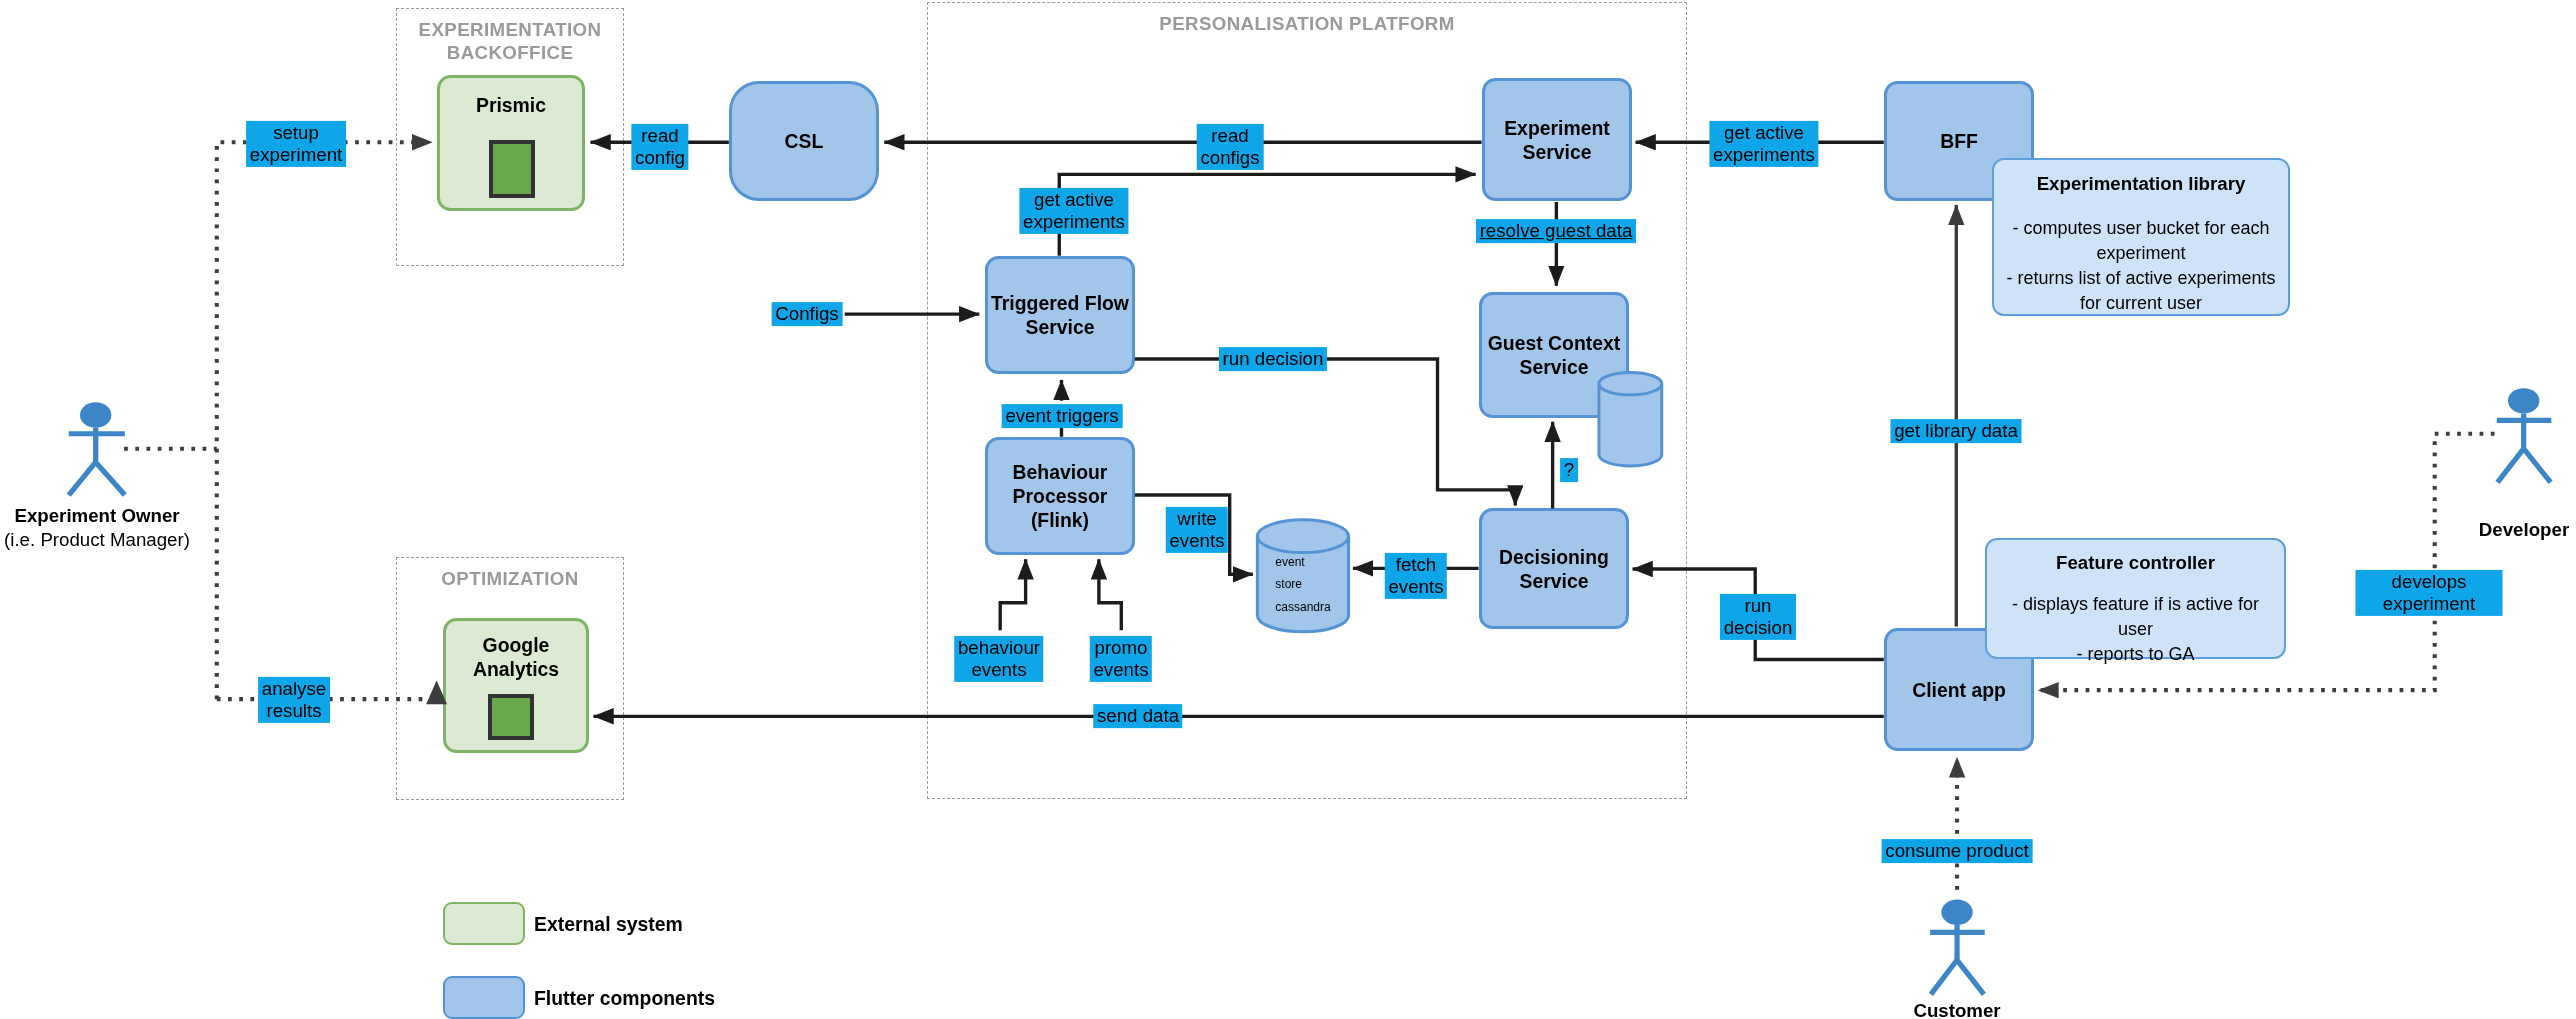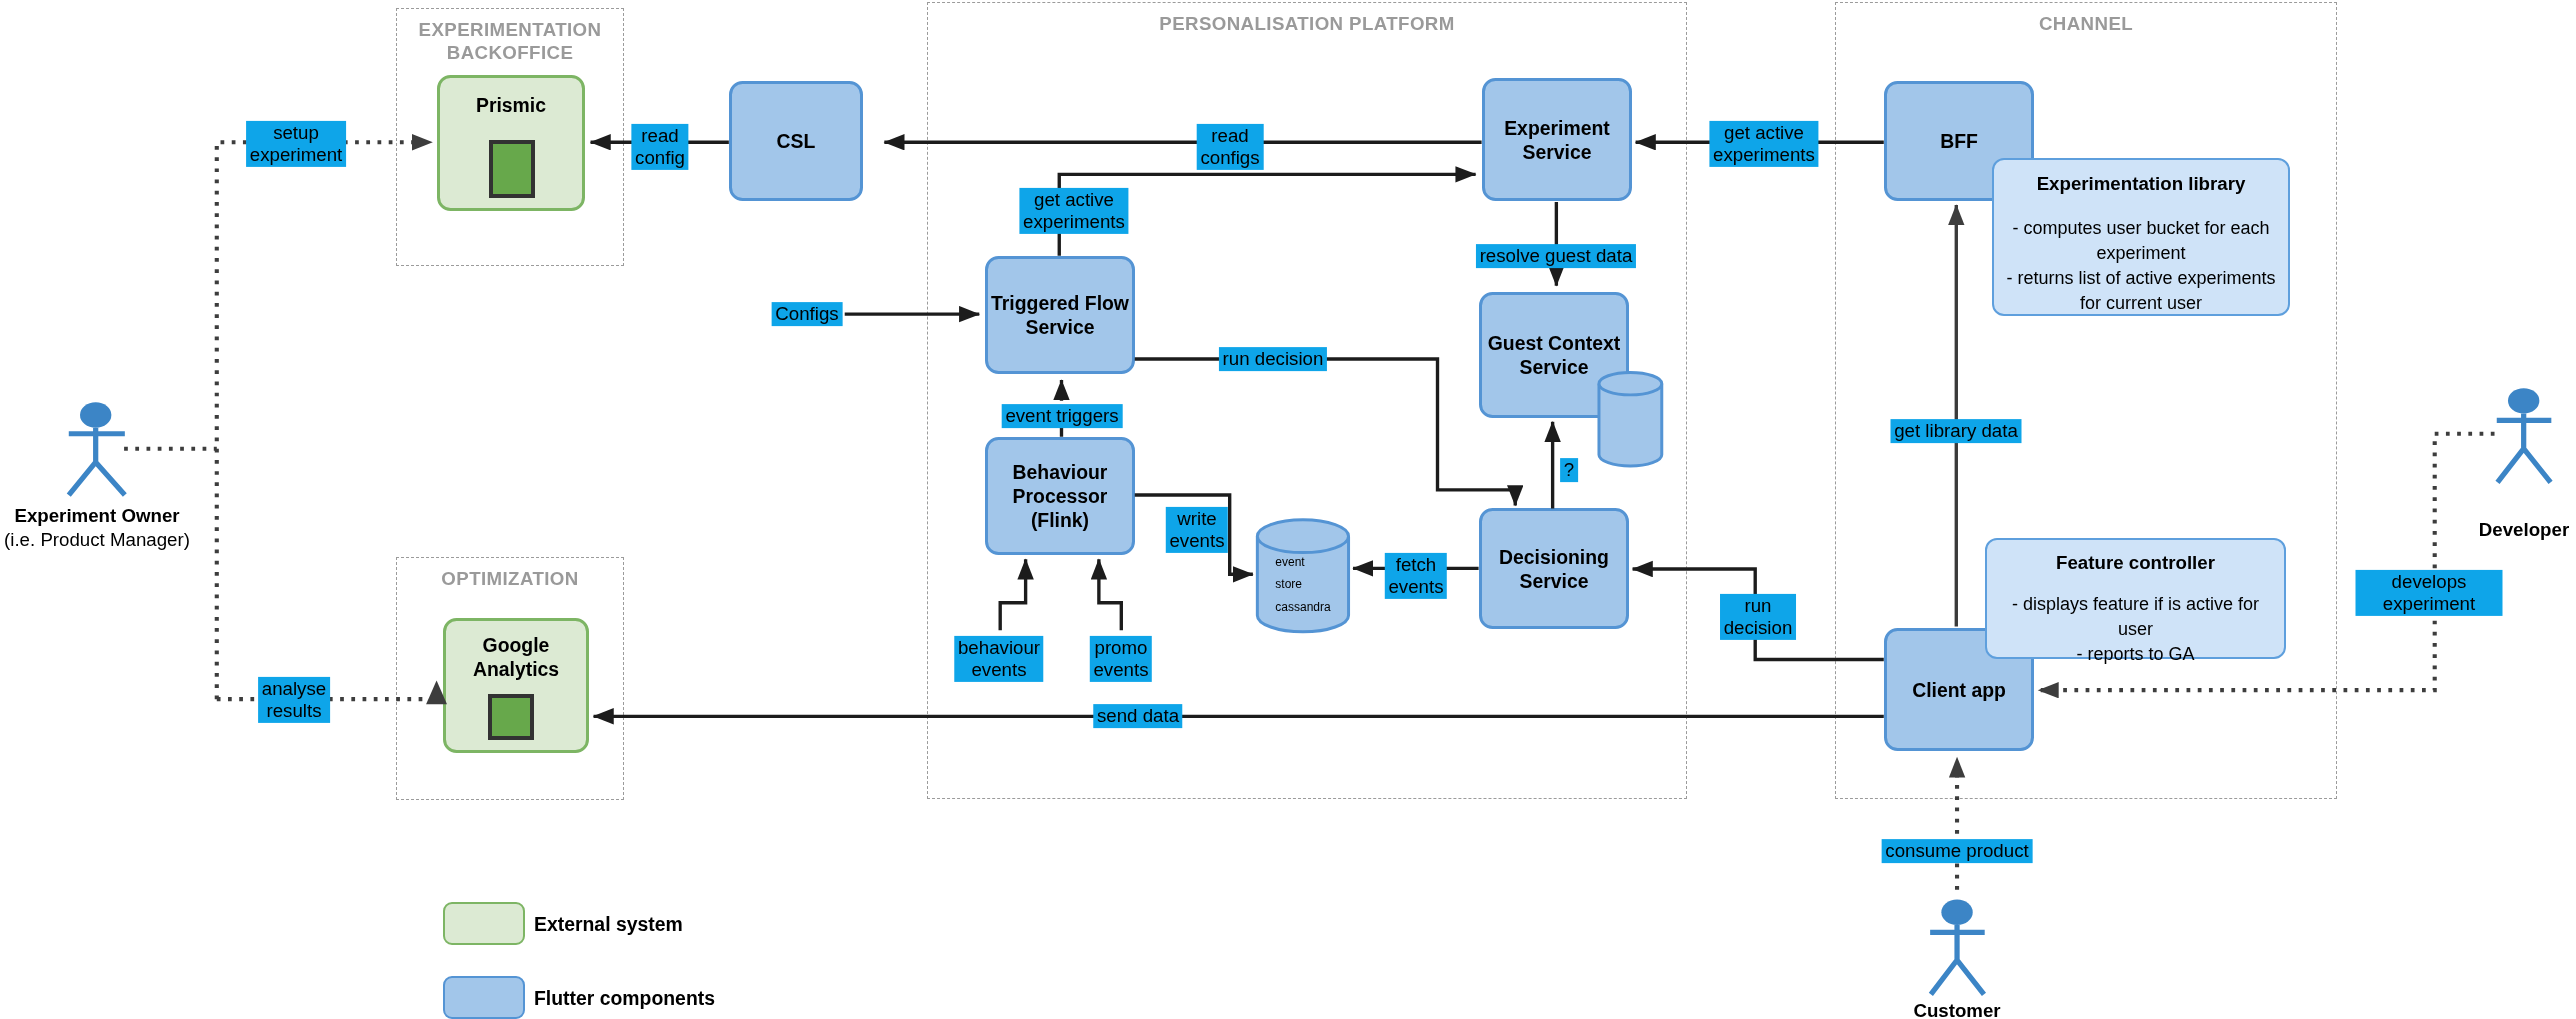--- a/index.html
+++ b/index.html
@@ -44,33 +44,30 @@
 <body>
 
 <div class="canvas">
 
   <div class="group" style="left:396px;top:7.5px;width:228px;height:258px;">
     <div class="group-title" style="padding:0 15px;">EXPERIMENTATION BACKOFFICE</div>
   </div>
   <div class="group" style="left:927px;top:2.2px;width:760px;height:797px;">
     <div class="group-title">PERSONALISATION PLATFORM</div>
   </div>
-  <div class="group" style="left:1835px;top:2.2px;width:502px;height:797px;">
-    <div class="group-title">CHANNEL</div>
-  </div>
   <div class="group" style="left:396px;top:557px;width:228px;height:243px;">
     <div class="group-title">OPTIMIZATION</div>
   </div>
 
   <div class="node green top-label z2" style="left:437px;top:75px;width:148px;height:136px;">
     <span>Prismic</span>
     <div class="appicon" style="left:49px;top:62px;width:46px;height:58px;"></div>
   </div>
 
-  <div class="node blue z2" style="left:729px;top:81px;width:134px;height:120px;">
+  <div class="node blue z2" style="left:729px;top:81px;width:150px;height:120px;border-radius:30px;">
     <span>CSL</span>
   </div>
 
   <div class="node blue z2" style="left:1482px;top:78px;width:150px;height:123px;">
     <span>Experiment
 Service</span>
   </div>
 
   <div class="node blue z2" style="left:985px;top:256px;width:150px;height:118px;">
     <span>Triggered Flow
@@ -188,21 +185,21 @@
 results</div>
   <div class="elabel" style="left:660px;top:147px;">read
 config</div>
   <div class="elabel" style="left:1230px;top:147px;">read
 configs</div>
   <div class="elabel" style="left:1074px;top:211px;">get active
 experiments</div>
   <div class="elabel" style="left:807px;top:314px;">Configs</div>
   <div class="elabel" style="left:1062px;top:416px;">event triggers</div>
   <div class="elabel" style="left:1273px;top:359px;">run decision</div>
-  <div class="elabel" style="left:1556px;top:256px;">resolve guest data</div>
+  <div class="elabel" style="left:1556px;top:231px;text-decoration:underline;">resolve guest data</div>
   <div class="elabel" style="left:1569px;top:470px;">?</div>
   <div class="elabel" style="left:1197px;top:530px;">write
 events</div>
   <div class="elabel" style="left:1416px;top:576px;">fetch
 events</div>
   <div class="elabel" style="left:999px;top:659px;">behaviour
 events</div>
   <div class="elabel" style="left:1121px;top:659px;">promo
 events</div>
   <div class="elabel" style="left:1764px;top:144px;">get active

